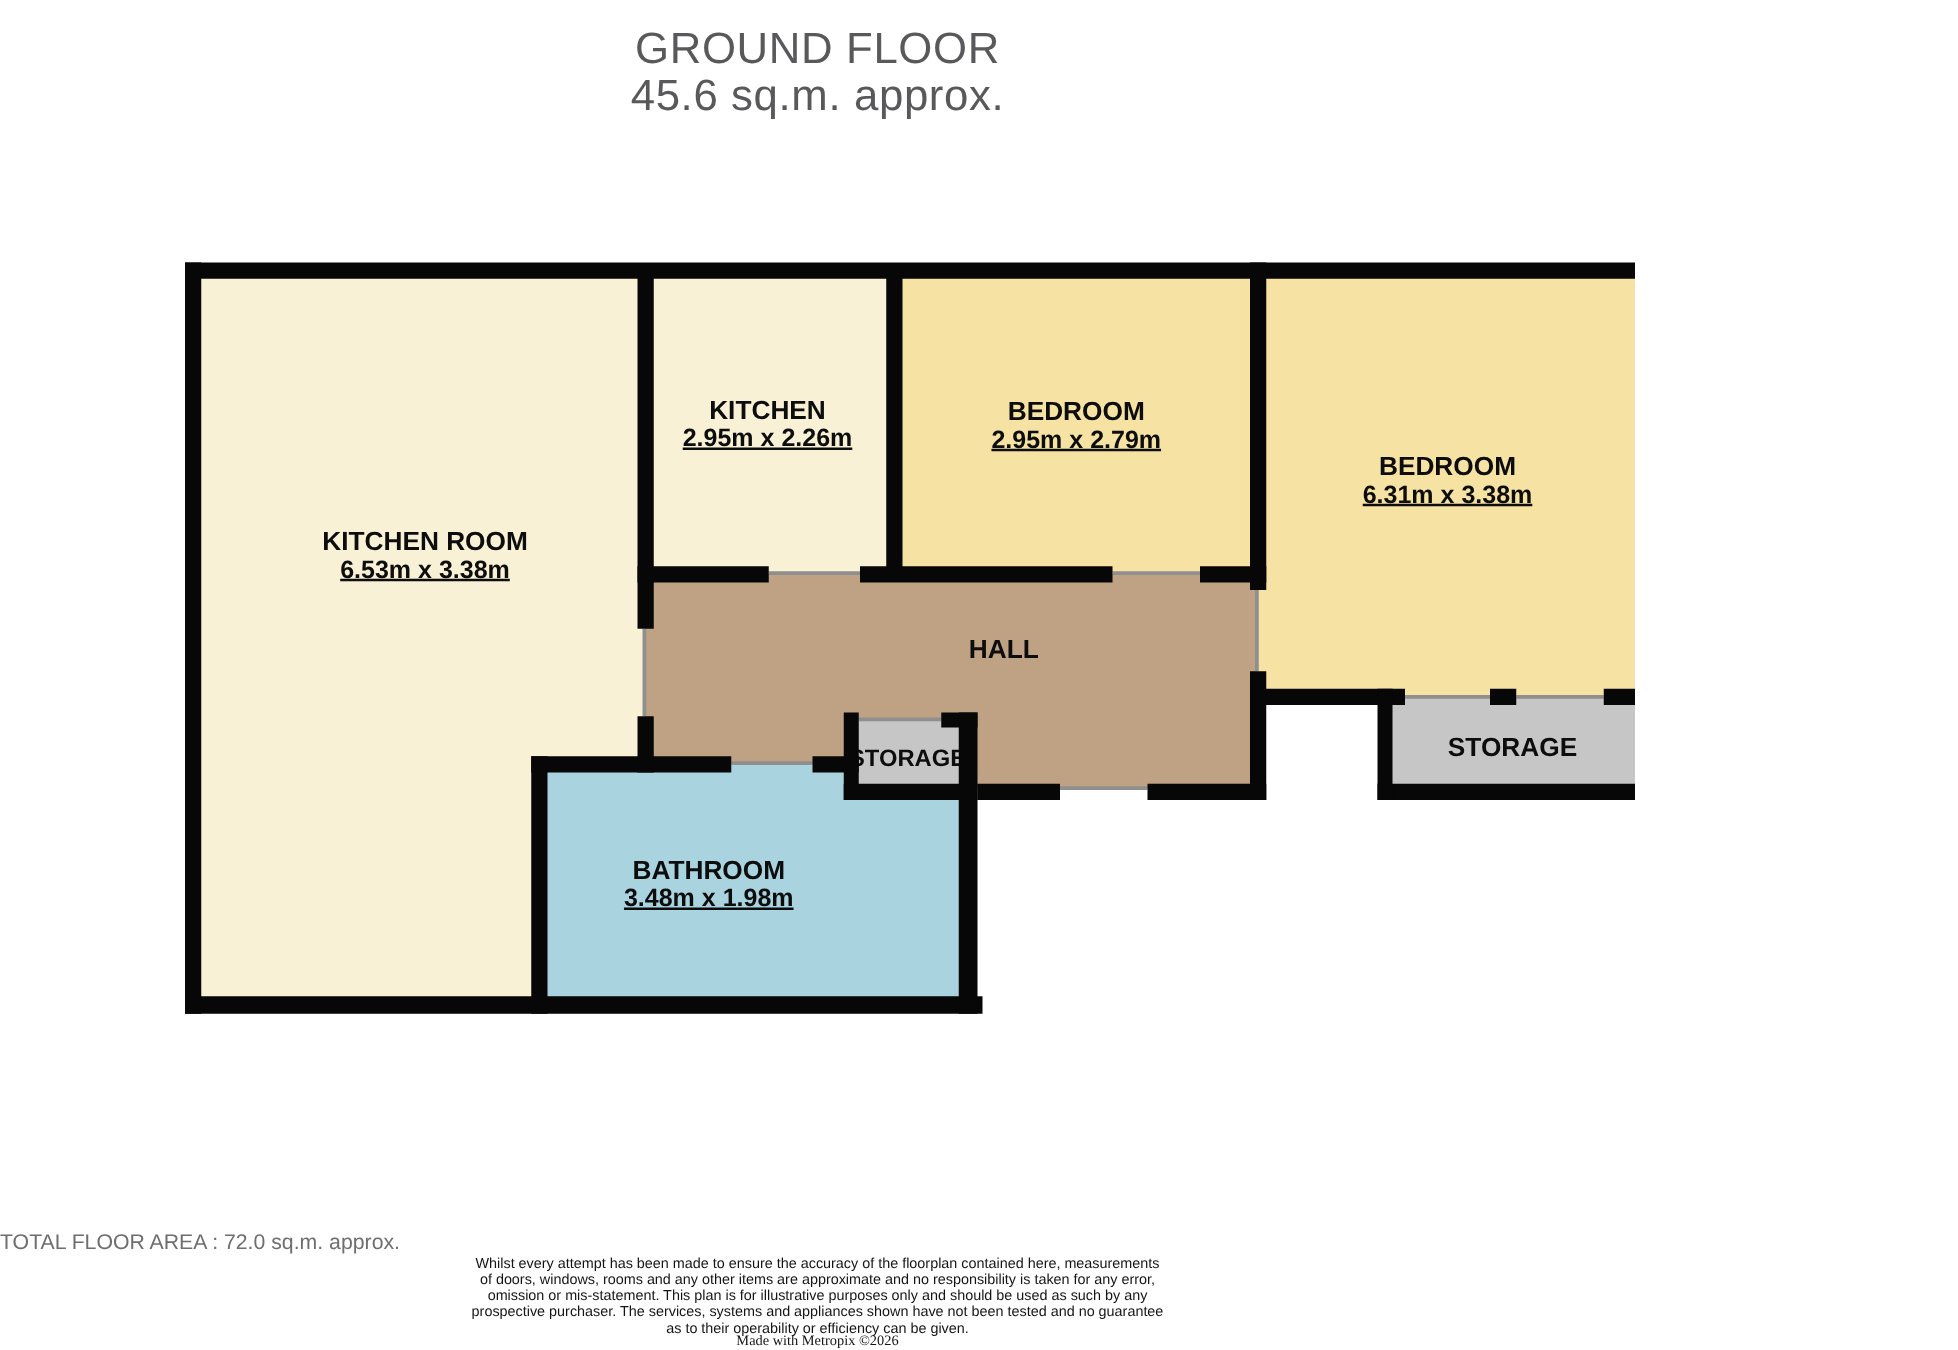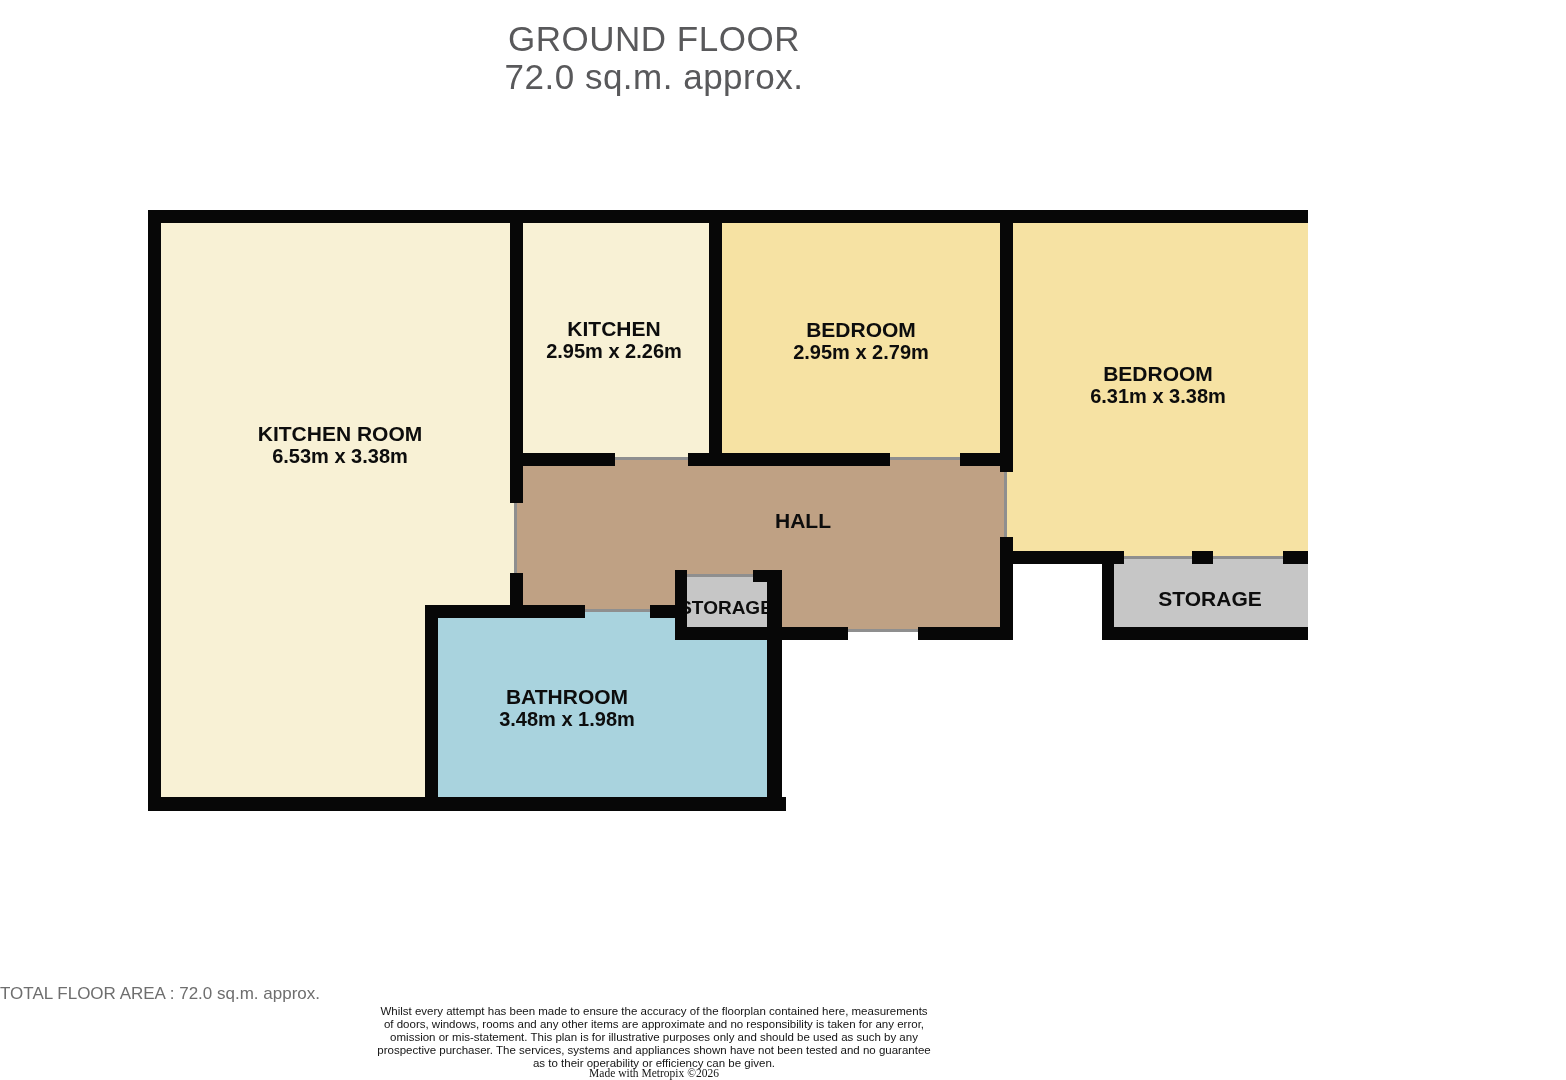--- a/index.html
+++ b/index.html
@@ -14,38 +14,38 @@
   .c-yellow{background:#f6e2a3;}
   .c-hall{background:#bfa184;}
   .c-bath{background:#a9d3de;}
   .c-stor{background:#c6c6c6;}
   .door{position:absolute;z-index:2;background:#8f8f8f;}
   .wall{position:absolute;z-index:4;background:#070707;}
   .rlabel{position:absolute;z-index:3;transform:translate(-50%,-50%);
           text-align:center;font-weight:bold;color:#0d0d0d;white-space:nowrap;
           line-height:23px;}
   .rname{font-size:21px;}
-  .rdims{font-size:20px;}
+  .rdims{font-size:20px;text-decoration:underline;}
   .slabel{position:absolute;z-index:3;font-weight:bold;color:#0d0d0d;white-space:nowrap;}
   
   .total{position:absolute;top:984px;left:0;width:100%;text-align:left;
          font-size:17px;color:#6e6e6e;}
   .disclaimer{position:absolute;top:1005px;left:0;width:100%;text-align:center;
          font-size:11.5px;line-height:12.9px;color:#141414;white-space:pre-line;}
   .credit{position:absolute;top:1067px;left:0;width:100%;text-align:center;
          font-size:11.5px;color:#141414;font-family:Liberation Serif, serif;}
 </style>
 </head>
 <body>
 
 <div id="page">
 
   <div class="title">
     <div>GROUND FLOOR</div>
-    <div>72.0 sq.m. approx.</div>
+    <div>45.6 sq.m. approx.</div>
   </div>
 
   <div class="fill c-cream" style="left:160px;top:222px;width:356px;height:388px;"></div>
   <div class="fill c-cream" style="left:160px;top:222px;width:271px;height:583px;"></div>
   <div class="fill c-cream" style="left:516px;top:222px;width:199px;height:237px;"></div>
   <div class="fill c-yellow" style="left:715px;top:222px;width:291px;height:237px;"></div>
   <div class="fill c-yellow" style="left:1006px;top:222px;width:308px;height:335px;"></div>
   <div class="fill c-yellow" style="left:1314px;top:222px;width:50px;height:123px;"></div>
   <div class="fill c-stor" style="left:1364px;top:222px;width:49px;height:123px;"></div>
   <div class="fill c-hall" style="left:516px;top:459px;width:490px;height:172px;"></div>

